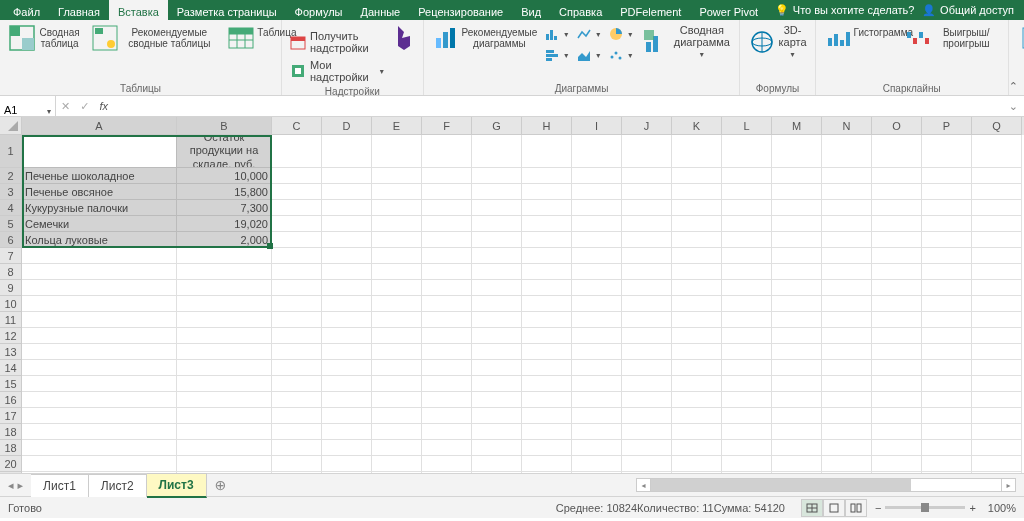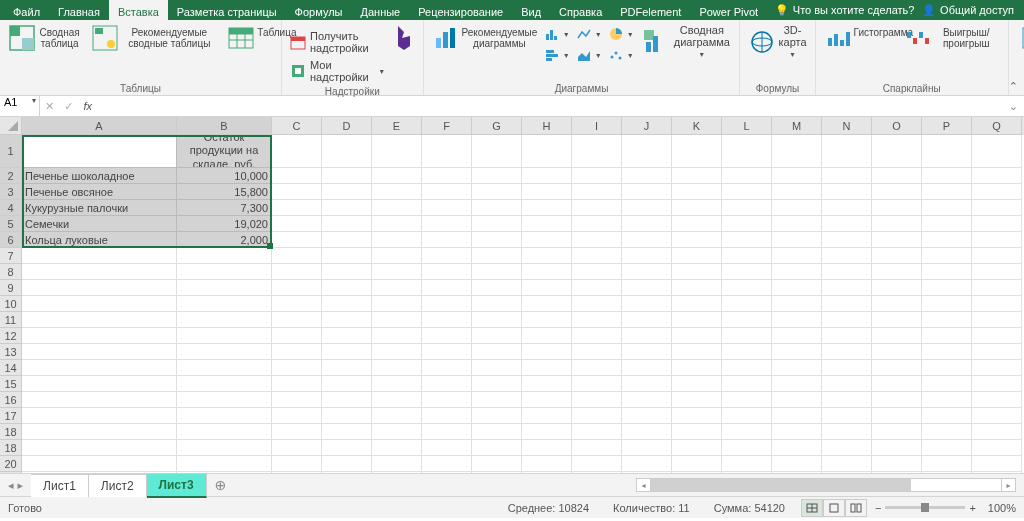--- a/index.html
+++ b/index.html
@@ -16,21 +16,21 @@
 .group .label{text-align:center;font-size:10px;color:#666;padding:1px 0;}
 .bigbtn{display:flex;align-items:center;padding:2px 4px;cursor:pointer;text-align:center;line-height:1.1;gap:2px;min-width:42px;}
 .bigbtn .ic{width:28px;height:28px;display:flex;align-items:center;justify-content:center;}
 .bigbtn .txt{font-size:10px;min-height:22px;}
 .stackbtn{display:flex;flex-direction:column;gap:1px;padding-top:6px;}
 .smallbtn{display:flex;align-items:center;gap:4px;padding:2px 4px;cursor:pointer;font-size:10.5px;}
 .smallbtn .ic{width:16px;height:16px;}
 .dd{font-size:8px;color:#555;}
 .collapse{position:absolute;right:6px;bottom:2px;cursor:pointer;color:#666;}
 .fxbar{height:21px;border-bottom:1px solid #d4d4d4;display:flex;align-items:center;background:#fff;}
-.namebox{width:40px;text-align:center;border-right:1px solid #d4d4d4;height:100%;display:flex;align-items:flex-start;padding:0 4px;}
+.namebox{width:56px;text-align:center;border-right:1px solid #d4d4d4;height:100%;display:flex;align-items:flex-end;padding:0 4px;}
 .namebox input{border:0;width:28px;font-size:11px;outline:none;}
 .fxbtn{padding:0 5px;color:#aaa;cursor:pointer;}
 .fxbtn.fx{font-style:italic;color:#555;}
 .fxinput{flex:1;padding:0 4px;}
 .fxinput input{border:0;width:100%;outline:none;font-size:11px;}
 .fxexpand{padding:0 6px;cursor:pointer;color:#888;}
 .grid{position:relative;height:356px;display:flex;flex-direction:column;}
 .colhdr{display:flex;background:#e6e6e6;}
 .corner{width:22px;height:18px;background:#e6e6e6;border-right:1px solid #ccc;border-bottom:1px solid #ccc;position:relative;}
 .corner::after{content:"";position:absolute;right:3px;bottom:3px;border:5px solid transparent;border-right-color:#aaa;border-bottom-color:#aaa;}
@@ -45,29 +45,29 @@
 .cell.sel{background:#d3d3d3;border-color:#bbb;}
 .cell.active{background:#fff;}
 .cell.hdr{justify-content:center;text-align:center;white-space:normal;line-height:1.2;}
 .cell.num{justify-content:flex-end;}
 .selborder{position:absolute;border:2px solid #217346;pointer-events:none;z-index:5;}
 .selborder::after{content:"";position:absolute;right:-3px;bottom:-3px;width:6px;height:6px;background:#217346;}
 .sheetbar{height:23px;border-top:1px solid #d4d4d4;display:flex;align-items:center;background:#f3f3f3;}
 .sheetnav{display:flex;gap:4px;padding:0 8px;color:#888;}
 .sheetnav span{cursor:pointer;}
 .sheet{padding:4px 12px;border-right:1px solid #ccc;cursor:pointer;font-size:12px;background:#fff;border-top:1px solid #ccc;}
-.sheet.active{background:#5eead4;border-bottom:2px solid #217346;font-weight:600;color:#217346;margin-bottom:-1px;}
+.sheet.active{background:#fef9c3;border-bottom:2px solid #217346;font-weight:600;color:#217346;margin-bottom:-1px;}
 .addsheet{padding:0 8px;color:#888;cursor:pointer;font-size:14px;}
 .sheetbar .scroll{margin-left:auto;width:380px;height:14px;background:#fff;border:1px solid #ccc;position:relative;margin-right:8px;}
 .sheetbar .scroll .thumb{position:absolute;left:14px;width:260px;height:100%;background:#d0d0d0;}
 .sheetbar .scroll .arr{position:absolute;top:0;width:14px;height:100%;display:flex;align-items:center;justify-content:center;color:#888;font-size:8px;}
 .sheetbar .scroll .arr.l{left:0;border-right:1px solid #ccc;}
 .sheetbar .scroll .arr.r{right:0;border-left:1px solid #ccc;}
 .status{height:22px;background:#f3f3f3;border-top:1px solid #d4d4d4;display:flex;align-items:center;font-size:11px;color:#555;padding:0 8px;}
-.status .stats{margin-left:auto;display:flex;gap:24px;}
+.status .stats{margin-left:auto;display:flex;gap:0;}
 .status .views{display:flex;margin-left:16px;gap:0;}
 .status .vb{width:22px;height:18px;border:1px solid #ccc;display:flex;align-items:center;justify-content:center;cursor:pointer;}
 .status .vb:first-child{background:#d8e6dc;}
 .status .zoom{display:flex;align-items:center;gap:4px;margin-left:8px;}
 .status .slider{width:80px;height:3px;background:#ccc;position:relative;}
 .status .slider::after{content:"";position:absolute;left:50%;top:-3px;width:8px;height:9px;background:#888;transform:translateX(-50%);}
 svg{display:block;}
 .cA{width:155px;}.cB{width:95px;}.cD{width:50px;}
 </style>
 </head>

